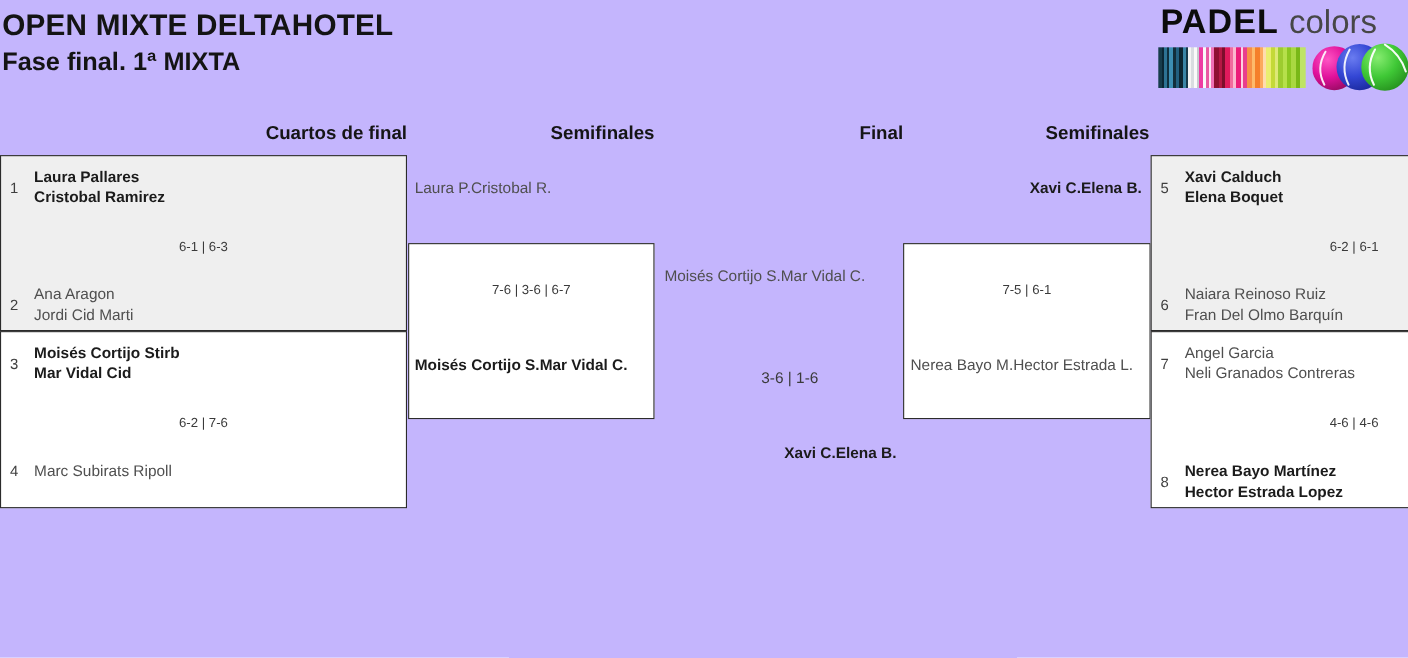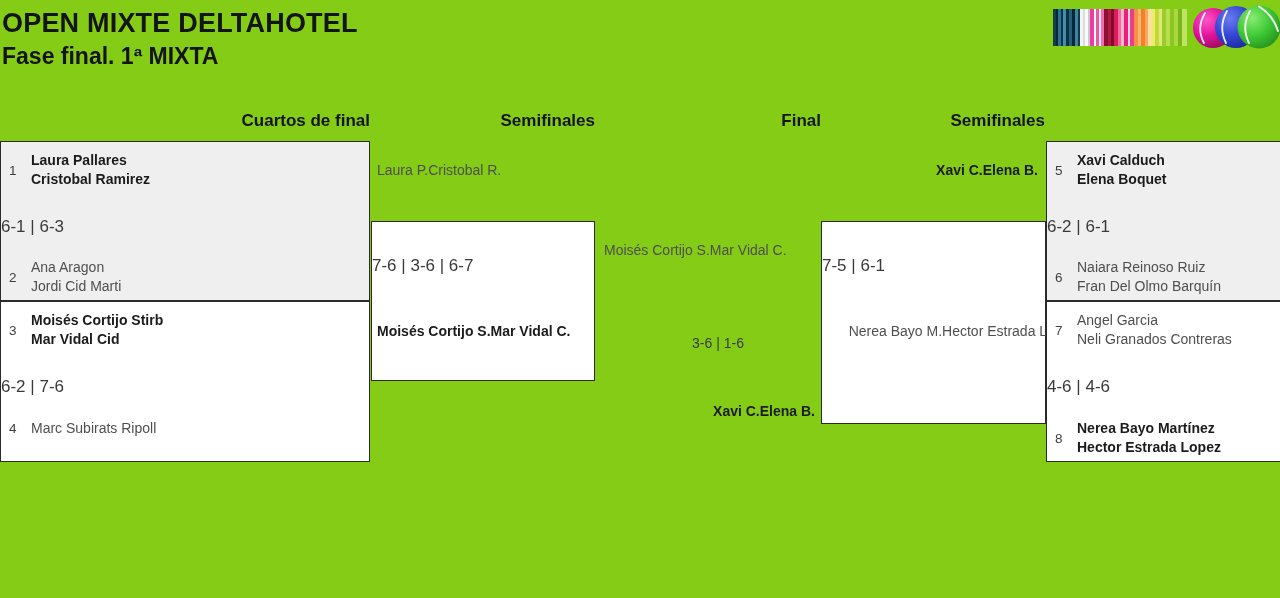--- a/index.html
+++ b/index.html
@@ -1,17 +1,17 @@
 <!DOCTYPE html>
 <html><head>
 <meta charset="utf-8">
 <style>
   html,body { margin:0; padding:0; background:#ffffff; }
   .canvas {
-    position:relative; width:1280px; height:598px; background:#84cc16;
+    position:relative; width:1280px; height:598px; background:#c4b5fd;
     overflow:hidden; font-family:"Liberation Sans", sans-serif; color:#1b1b1b;
   }
   * { box-sizing:border-box; }
 
   
   .title    { position:absolute; left:2px; top:8px;  font-size:27px; font-weight:bold; color:#141414; letter-spacing:0.2px; }
   .subtitle { position:absolute; left:2px; top:43px; font-size:23px; font-weight:bold; color:#141414; }
 
   
   .logo { position:absolute; left:1053px; top:3px; width:228px; }
@@ -40,39 +40,43 @@
   .box { position:absolute; border:1px solid #2b2b2b; background:#ffffff; }
   .box.shaded { background:#efefef; }
 
   .team { position:absolute; left:8px; display:flex; align-items:center; gap:9px; }
   .seed { width:13px; font-size:13.5px; color:#3f3f3f; flex:0 0 auto; }
   .tn   { display:flex; flex-direction:column; }
   .nline { font-size:14px; line-height:19px; white-space:nowrap; }
   .w .nline { font-weight:bold; color:#1b1b1b; }
   .l .nline { color:#4f4f4f; }
 
-  .score { position:absolute; left:0; right:0; text-align:left; font-size:17px; color:#3a3a3a; white-space:nowrap; }
+  .score { position:absolute; left:0; right:0; text-align:center; font-size:12px; color:#3a3a3a; white-space:nowrap; }
   .qf-score { top:75px; }
   .sf-score { top:34px; }
 
   
   .names { position:absolute; display:flex; }
   .names.right { text-align:right; align-items:flex-start; }
 
   .final-score { position:absolute; left:605px; width:226px; top:335px; text-align:center; font-size:14px; color:#3a3a3a; }
 </style>
 </head>
 <body>
 
 <div class="canvas">
 
   <div class="title">OPEN MIXTE DELTAHOTEL</div>
   <div class="subtitle">Fase final. 1ª MIXTA</div>
 
   <div class="logo">
+    <div class="logo-text">
+      <span class="lt-bold">PADEL</span>
+      <span class="lt-light">colors</span>
+    </div>
     <div class="logo-row">
       <div class="stripes"></div>
       <svg width="88" height="44" viewBox="0 0 88 44">
         <defs>
           <radialGradient id="gp" cx="35%" cy="30%" r="75%">
             <stop offset="0%" stop-color="#ff55c4"></stop>
               <stop offset="55%" stop-color="#e0119b"></stop>
               <stop offset="100%" stop-color="#9a0a63"></stop>
           </radialGradient>
           <radialGradient id="gb" cx="35%" cy="30%" r="75%">
@@ -153,28 +157,28 @@
   <div class="names l" style="left:604px;top:241px">
     <span class="nline">Moisés Cortijo S.</span>
     <span class="nline">Mar Vidal C.</span>
   </div>
   <div class="final-score">3-6 | 1-6</div>
   <div class="names right w" style="right:465px;top:402px">
     <span class="nline">Xavi C.</span>
     <span class="nline">Elena B.</span>
   </div>
 
-  <div class="box" style="left:821px;top:221px;width:225px;height:203px">
+  <div class="box" style="left:821px;top:221px;width:225px;height:160px">
     <div class="score sf-score">7-5 | 6-1</div>
   </div>
   <div class="names right w" style="right:242px;top:161px">
     <span class="nline">Xavi C.</span>
     <span class="nline">Elena B.</span>
   </div>
-  <div class="names right l" style="right:229px;top:322px">
+  <div class="names right l" style="right:250px;top:322px">
     <span class="nline">Nerea Bayo M.</span>
     <span class="nline">Hector Estrada L.</span>
   </div>
 
   <div class="box shaded" style="left:1046px;top:141px;width:370px;height:160px">
     <div class="team w" style="top:9px">
       <span class="seed">5</span>
       <span class="tn">
         <span class="nline">Xavi Calduch</span>
         <span class="nline">Elena Boquet</span>

